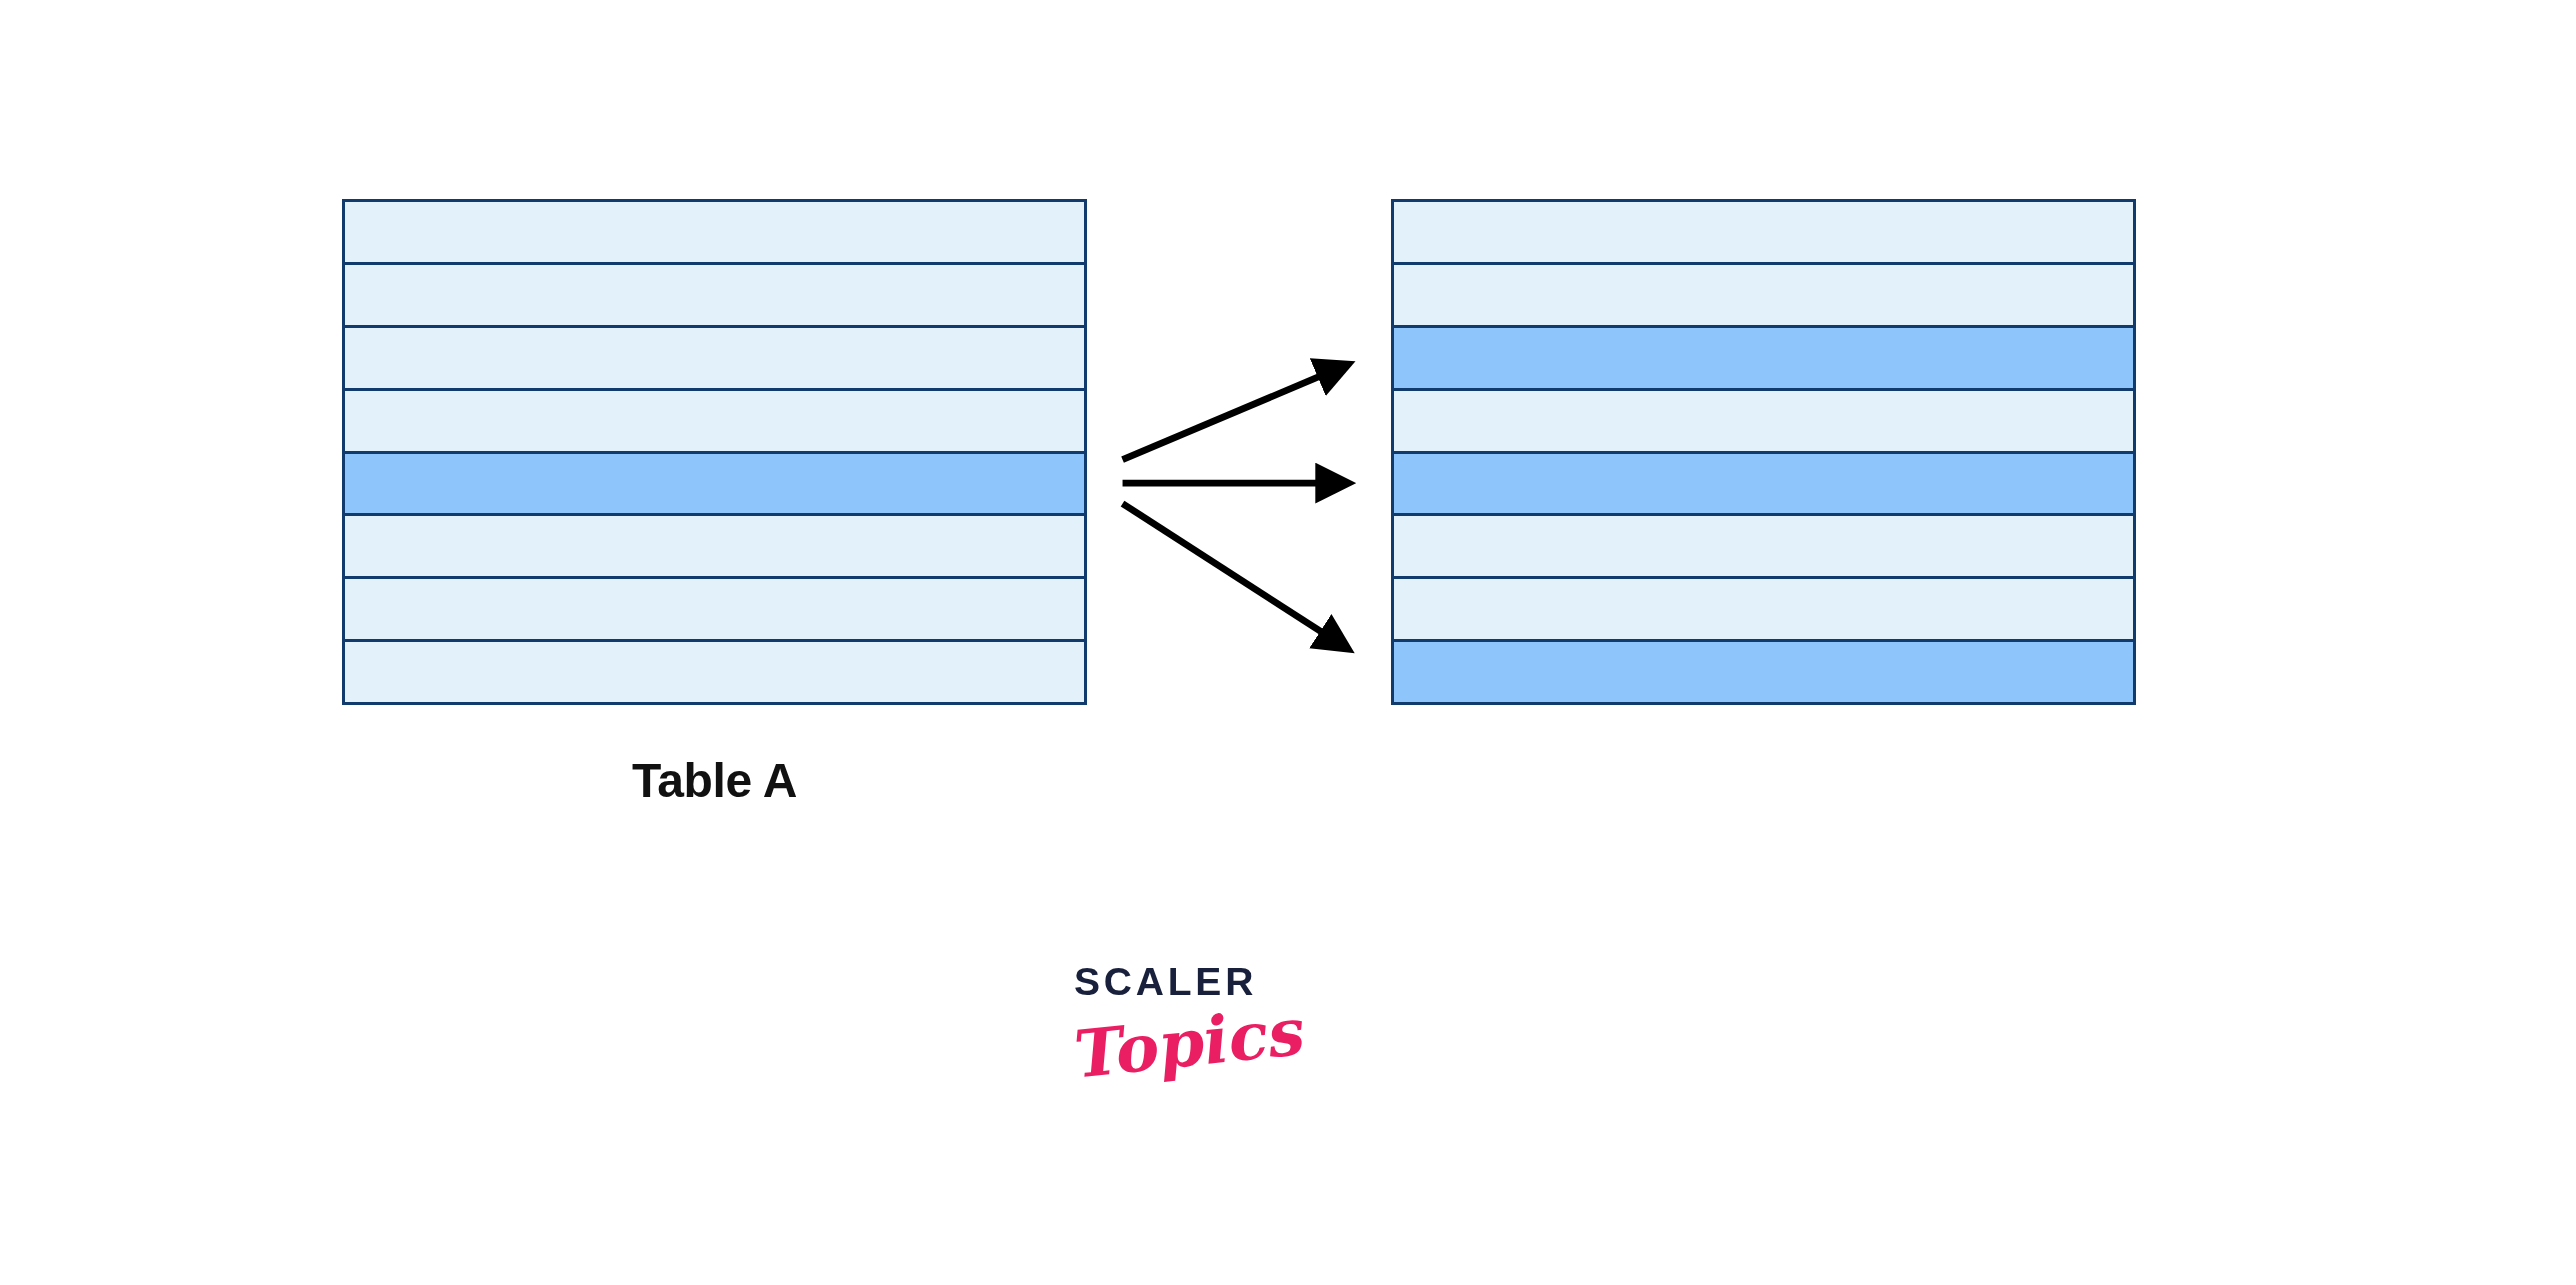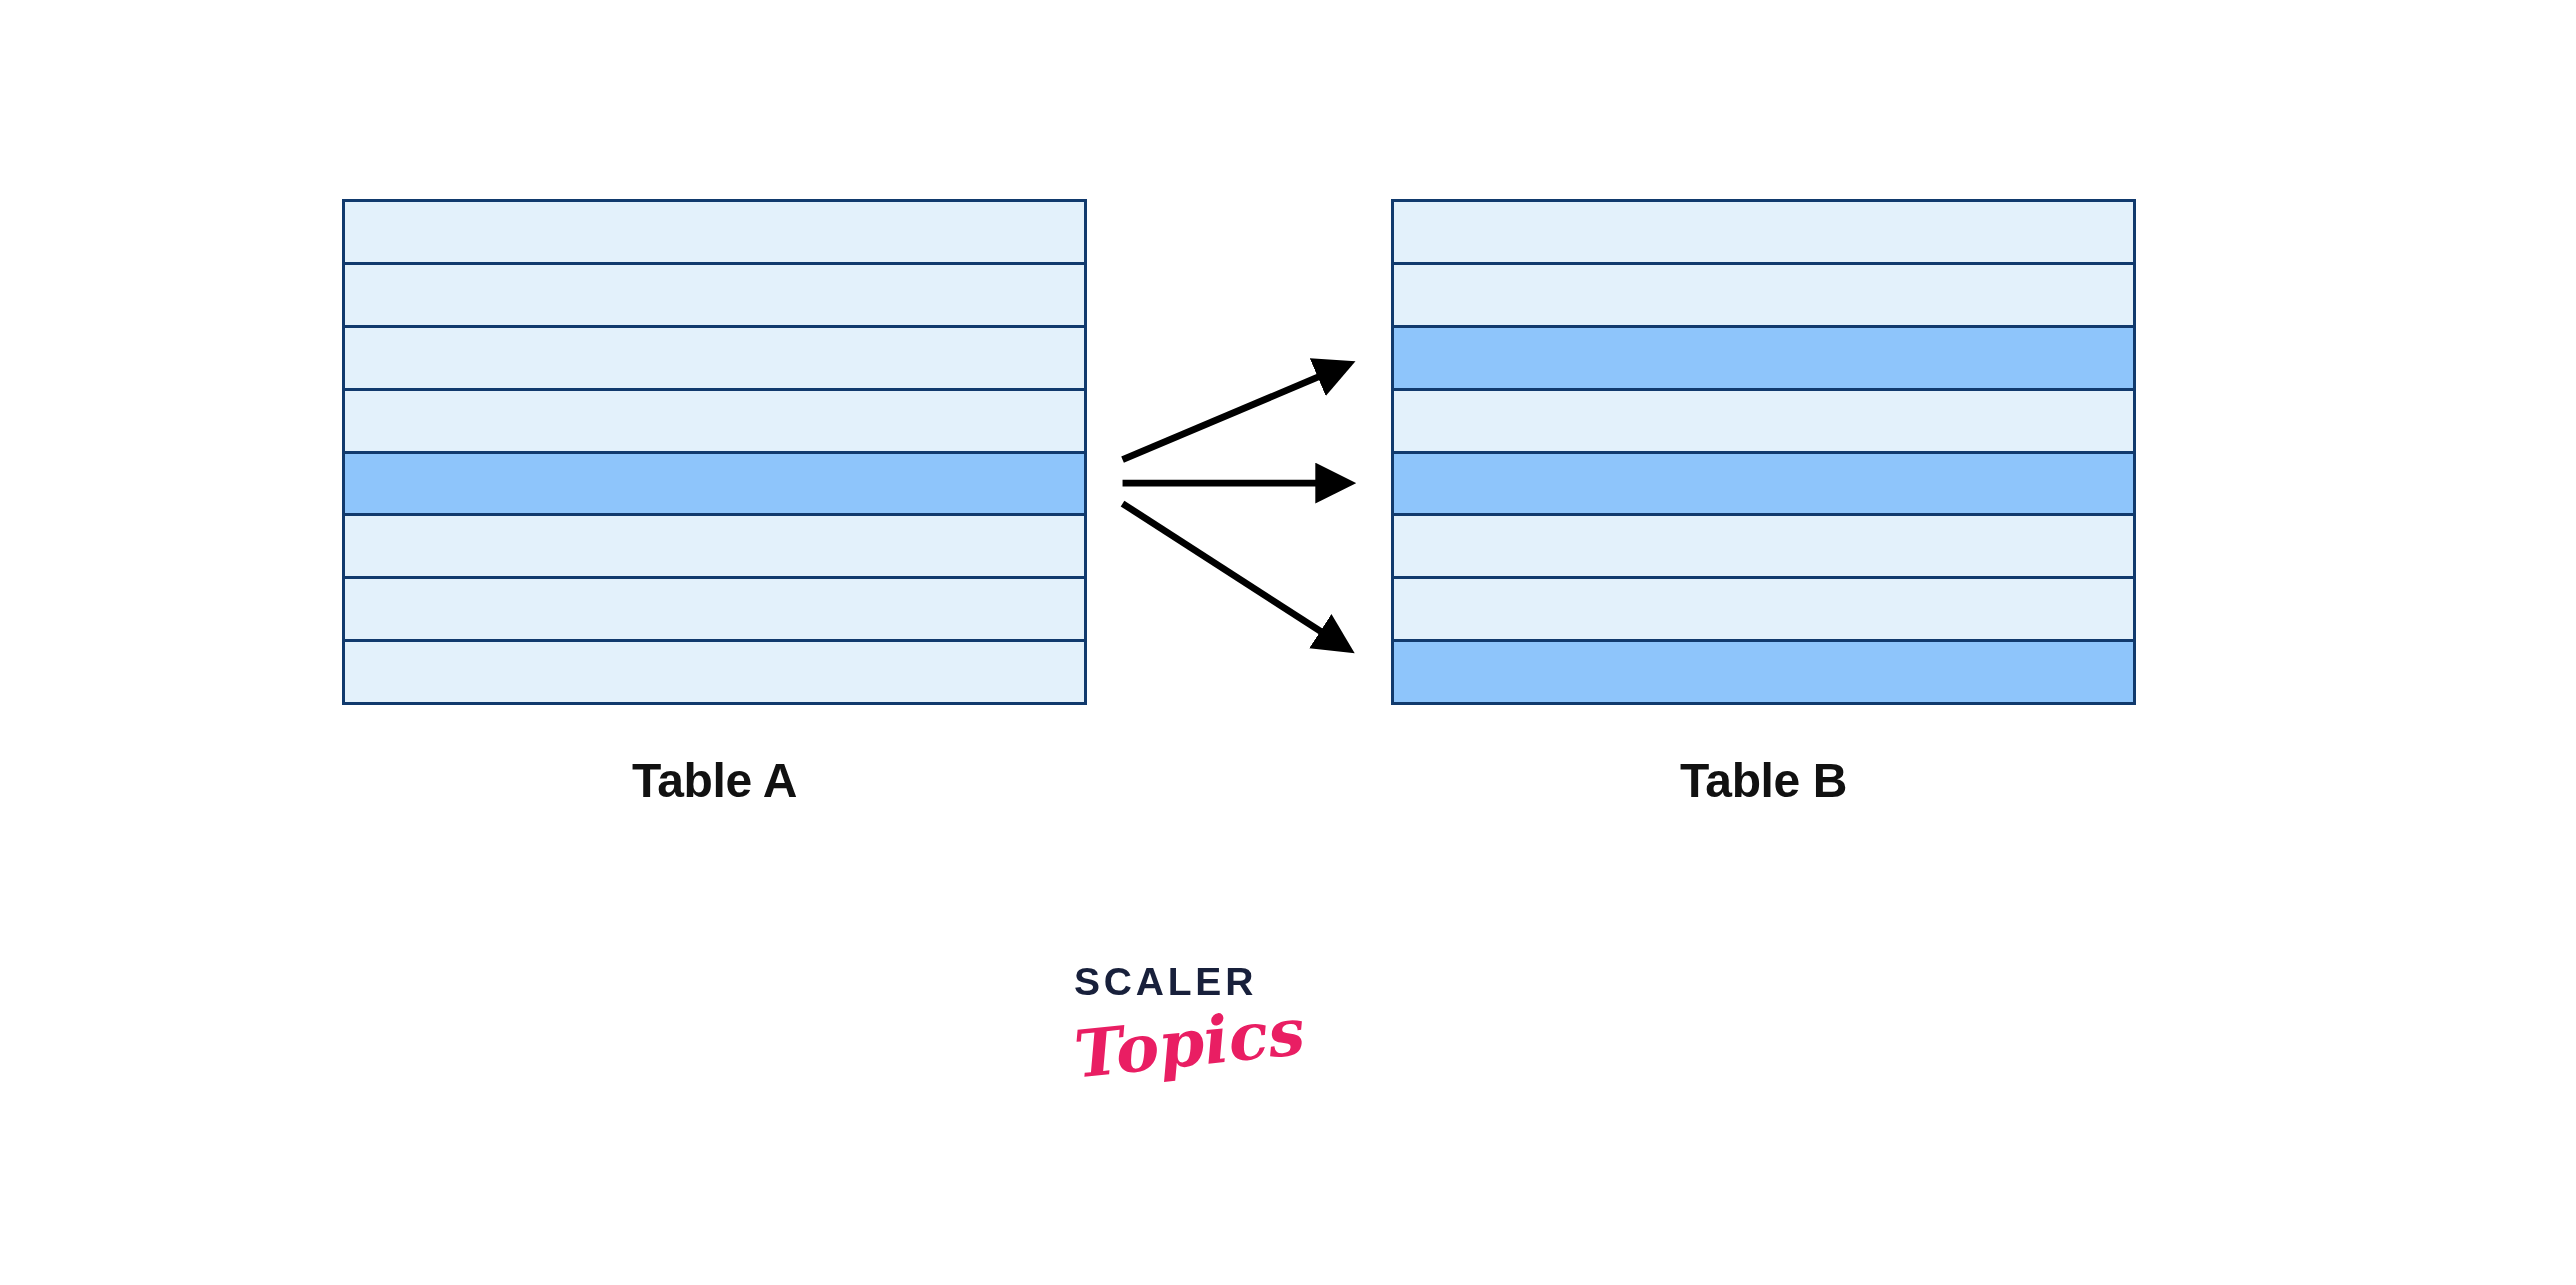--- a/index.html
+++ b/index.html
@@ -163,21 +163,20 @@
 
     <line x1="1482" y1="607" x2="1778" y2="482" stroke="#000000" stroke-width="9" marker-end="url(#arrowhead)"></line>
 
     <line x1="1482" y1="638" x2="1778" y2="638" stroke="#000000" stroke-width="9" marker-end="url(#arrowhead)"></line>
 
     <line x1="1482" y1="665" x2="1778" y2="856" stroke="#000000" stroke-width="9" marker-end="url(#arrowhead)"></line>
   </svg>
 
   <div class="table-caption" id="table-a-caption">Table A</div>
 
-  <div class="table-caption" id="table-b-caption">Table B</div>
 
   <div id="scaler-logo">
     <div id="logo-wordmark">SCALER</div>
     <div id="logo-script">Topics</div>
   </div>
 
 </div>
 
 
 </body></html>

